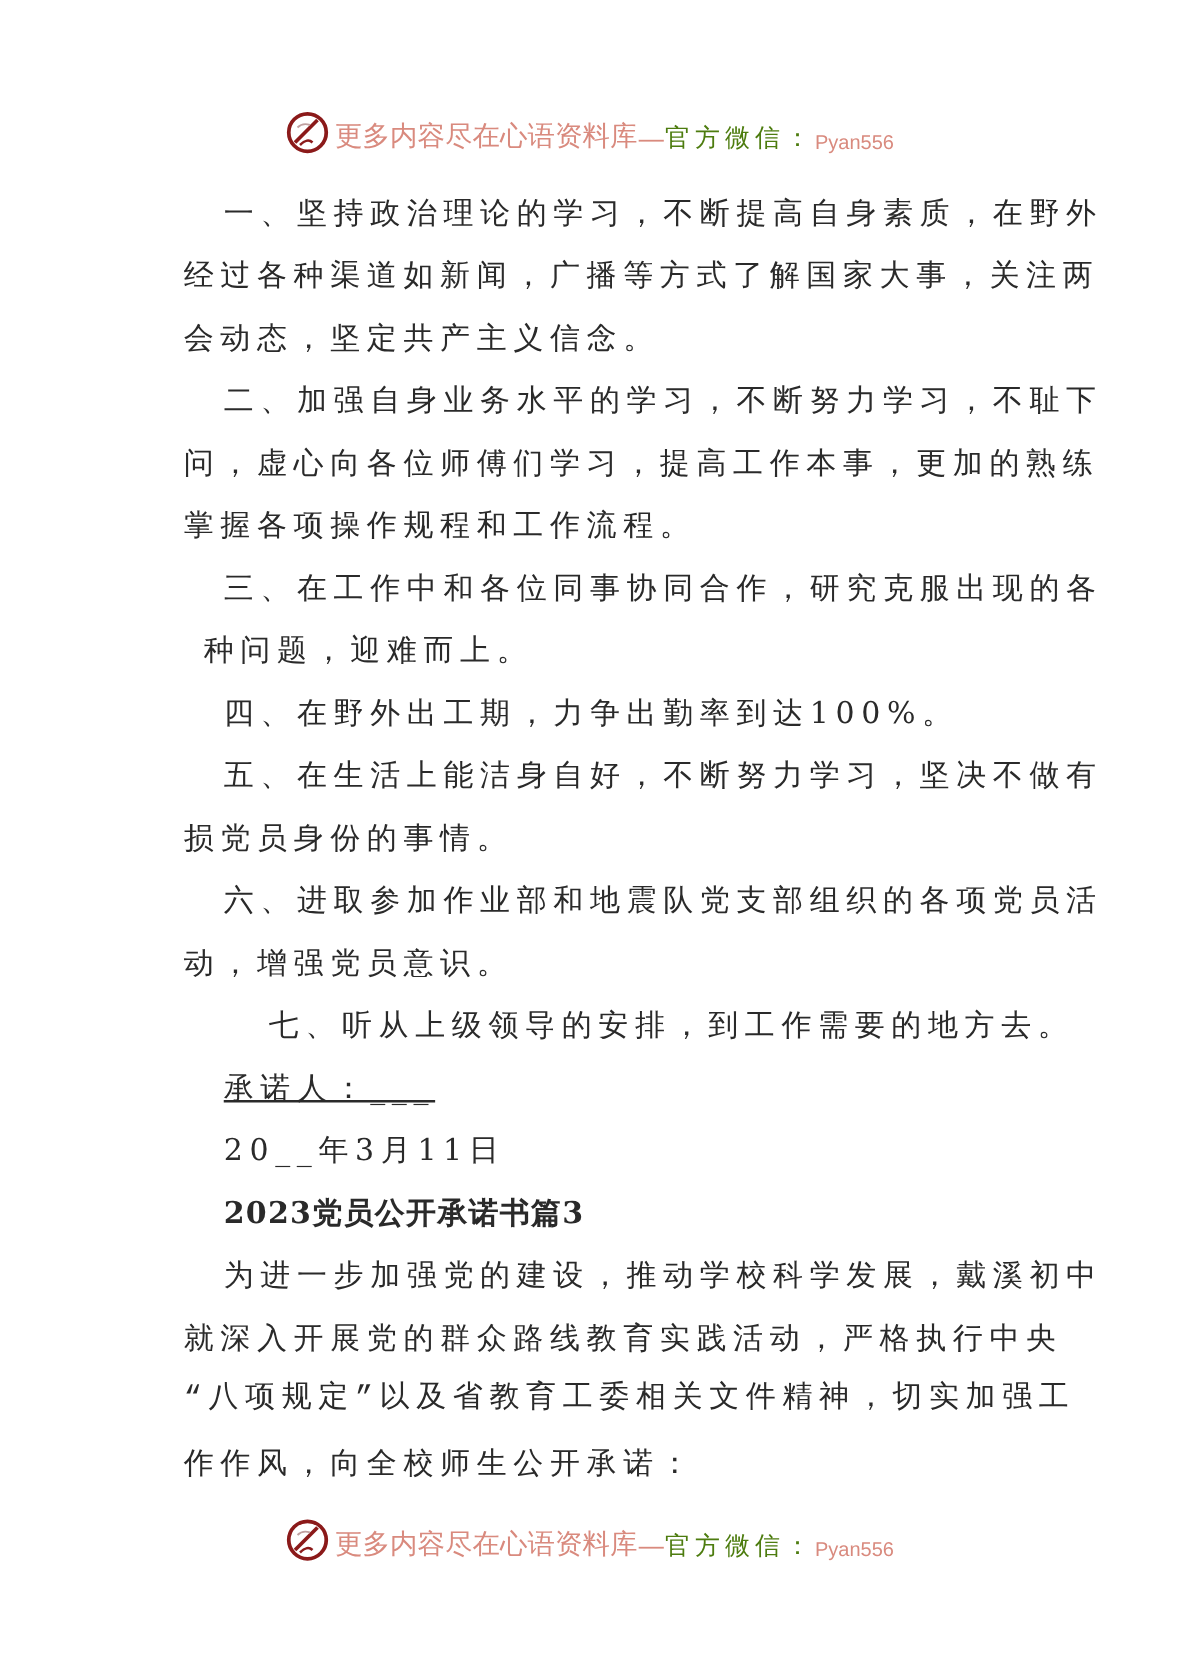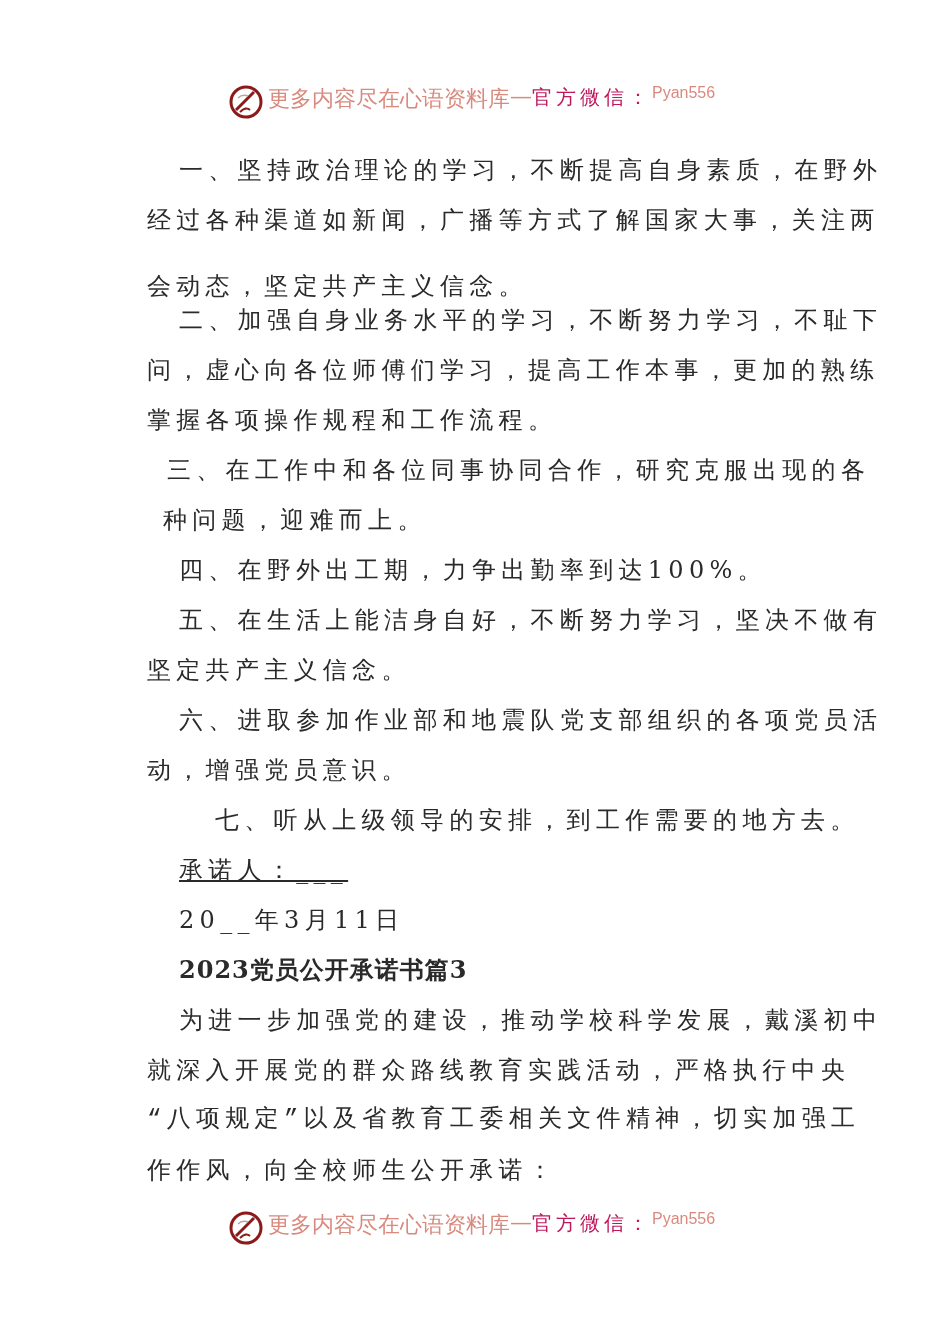--- a/index.html
+++ b/index.html
@@ -1,24 +1,24 @@
 <!DOCTYPE html>
 <html><head>
   <meta charset="utf-8">
   <style>
     html, body { margin: 0; padding: 0; background: #ffffff; }
     body { width: 950px; height: 1344px; position: relative; overflow: hidden;
            font-family: "DejaVu Serif", "Liberation Serif", serif; color: #2a2a2a; }
-    .banner { position: absolute; left: 228px; height: 40px; display: flex; align-items: flex-start; white-space: nowrap; }
+    .banner { position: absolute; left: 228px; height: 40px; display: flex; align-items: flex-end; white-space: nowrap; }
     .banner.top { top: 84px; }
     .banner.bottom { top: 1210px; }
     .logo { width: 36px; height: 36px; margin-right: 4px; }
     .banner-main { color: #d98a7e; font-size: 22px; font-family: "DejaVu Serif", serif; letter-spacing: 0px; }
     .banner-dash { color: #d98a7e; font-size: 22px; }
-    .banner-sub { color: #be185d; font-size: 20px; font-family: "DejaVu Serif", serif; letter-spacing: 4px; }
+    .banner-sub { color: #4d7c0f; font-size: 20px; font-family: "DejaVu Serif", serif; letter-spacing: 4px; }
     .banner-id { color: #d98a7e; font-size: 16px; font-family: "Liberation Sans", sans-serif; }
     .doc { position: absolute; left: 147px; top: 150px; width: 650px; }
     .line { position: absolute; left: 0; font-size: 24px; line-height: 40px; letter-spacing: 5.3px; white-space: nowrap; }
     .heading { font-weight: bold; letter-spacing: 1px; }
   </style>
 </head>
 <body>
 
 <div class="banner top">
   <svg class="logo" viewBox="0 0 36 36">
@@ -29,29 +29,29 @@
   </svg>
   <span class="banner-main">更多内容尽在心语资料库</span>
   <span class="banner-dash">—</span>
   <span class="banner-sub">官方微信：</span>
   <span class="banner-id">Pyan556</span>
 </div>
 
 <div class="doc" id="doc">
     <div class="line" style="top: 0px; left: 32px;">一、坚持政治理论的学习，不断提高自身素质，在野外</div>
     <div class="line" style="top: 50px; left: 0px;">经过各种渠道如新闻，广播等方式了解国家大事，关注两</div>
-    <div class="line" style="top: 116px; left: 0px;">会动态，坚定共产主义信念。</div>
+    <div class="line" style="top: 100px; left: 0px;">会动态，坚定共产主义信念。</div>
     <div class="line" style="top: 150px; left: 32px;">二、加强自身业务水平的学习，不断努力学习，不耻下</div>
     <div class="line" style="top: 200px; left: 0px;">问，虚心向各位师傅们学习，提高工作本事，更加的熟练</div>
     <div class="line" style="top: 250px; left: 0px;">掌握各项操作规程和工作流程。</div>
-    <div class="line" style="top: 300px; left: 20px;">三、在工作中和各位同事协同合作，研究克服出现的各</div>
+    <div class="line" style="top: 300px; left: 32px;">三、在工作中和各位同事协同合作，研究克服出现的各</div>
     <div class="line" style="top: 350px; left: 16px;">种问题，迎难而上。</div>
     <div class="line" style="top: 400px; left: 32px;">四、在野外出工期，力争出勤率到达100%。</div>
     <div class="line" style="top: 450px; left: 32px;">五、在生活上能洁身自好，不断努力学习，坚决不做有</div>
-    <div class="line" style="top: 500px; left: 0px;">坚定共产主义信念。</div>
+    <div class="line" style="top: 500px; left: 0px;">损党员身份的事情。</div>
     <div class="line" style="top: 550px; left: 32px;">六、进取参加作业部和地震队党支部组织的各项党员活</div>
     <div class="line" style="top: 600px; left: 0px;">动，增强党员意识。</div>
     <div class="line" style="top: 650px; left: 32px; margin-left: 36px;">七、听从上级领导的安排，到工作需要的地方去。</div>
     <div class="line" style="top: 700px; left: 32px; text-decoration: underline;">承诺人：___</div>
     <div class="line" style="top: 750px; left: 32px;">20__年3月11日</div>
     <div class="line heading" style="top: 800px; left: 32px;">2023党员公开承诺书篇3</div>
     <div class="line" style="top: 850px; left: 32px;">为进一步加强党的建设，推动学校科学发展，戴溪初中</div>
     <div class="line" style="top: 900px; left: 0px;">就深入开展党的群众路线教育实践活动，严格执行中央</div>
     <div class="line" style="top: 950px; left: 0px; font-family: Liberation Mono, monospace;">“八项规定”以及省教育工委相关文件精神，切实加强工</div>
     <div class="line" style="top: 1000px; left: 0px;">作作风，向全校师生公开承诺：</div>

